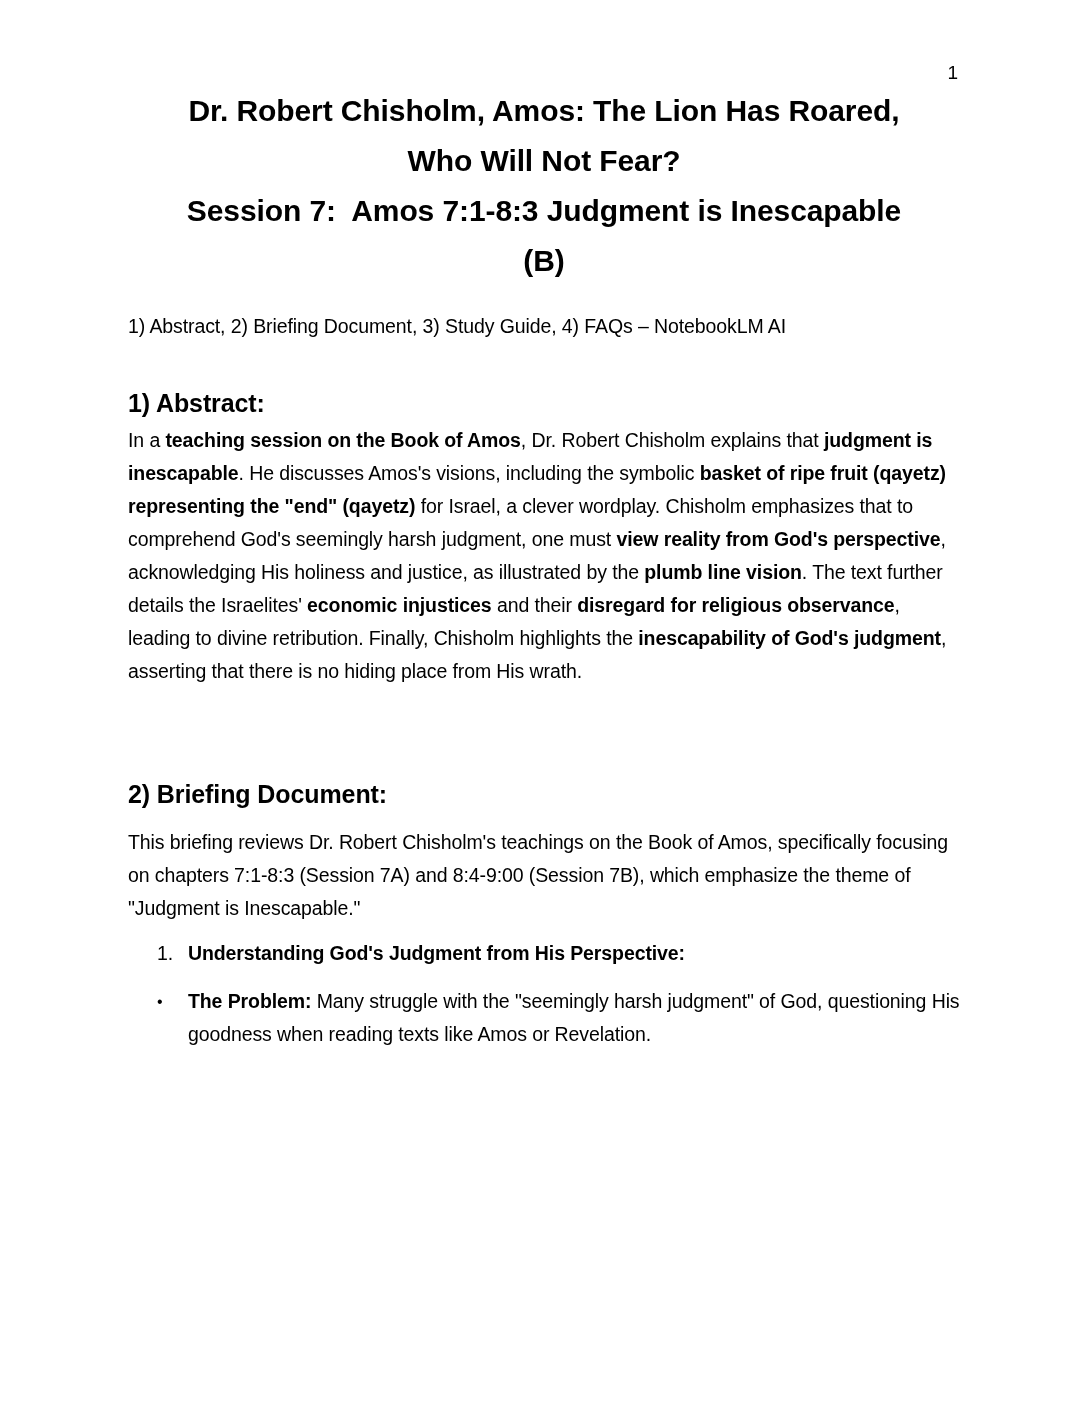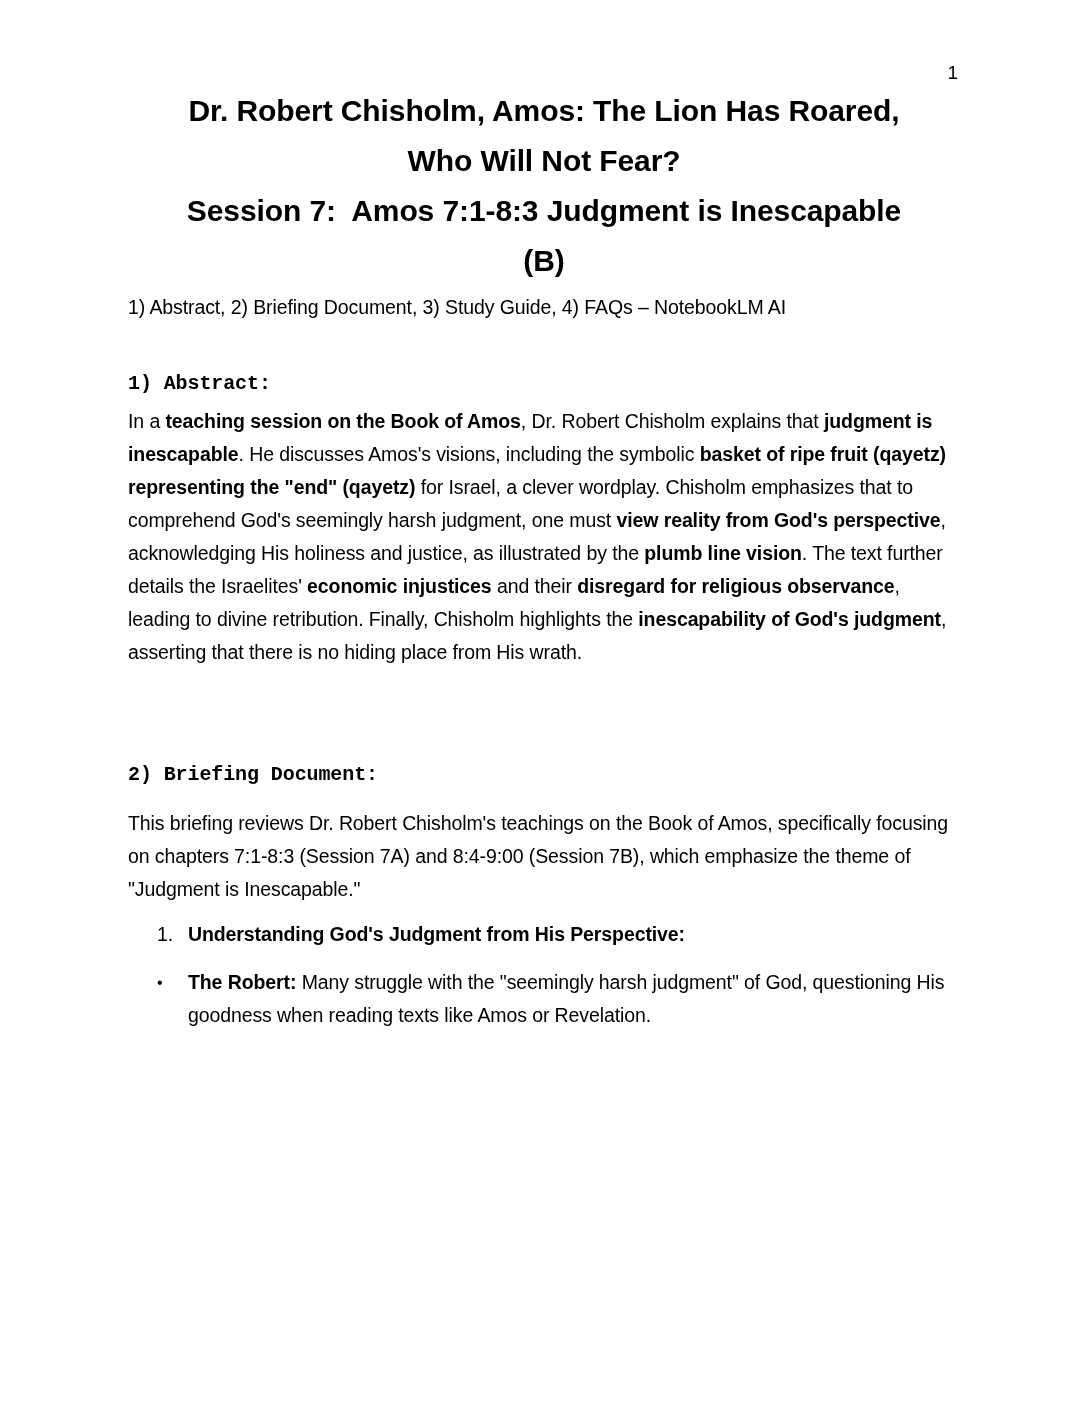--- a/index.html
+++ b/index.html
@@ -27,30 +27,29 @@
     letter-spacing: -0.1px;
   }
   .doc-title {
     font-size: 30px;
     font-weight: bold;
     text-align: center;
     line-height: 50px;
   }
   .doc-title .t-line { white-space: pre-wrap; }
   .toc-line {
-    margin-top: 5px;
+    margin-top: 24px;
     font-size: 19.5px;
     line-height: 33px;
   }
   .h-section {
     margin-top: 42px;
-    font-size: 20px;
+    font-size: 25px;
     font-weight: bold;
     line-height: 36px;
-    font-family: Liberation Mono, monospace;
   }
   .h-section.briefing { margin-top: 88px; }
   .body-par {
     margin-top: 3px;
     font-size: 19.5px;
     line-height: 33px;
   }
   .body-par strong, .list-text strong, .sub-heading { font-weight: bold; }
   .sub-heading {
     margin-top: 3px;
@@ -109,17 +108,17 @@
     <div class="intro-par">This briefing reviews Dr. Robert Chisholm's teachings on the Book of Amos, specifically focusing on chapters 7:1-8:3 (Session 7A) and 8:4-9:00 (Session 7B), which emphasize the theme of "Judgment is Inescapable."</div>
 
 
     <div class="list-row">
       <div class="list-marker">1.</div>
       <div class="list-text"><strong>Understanding God's Judgment from His Perspective:</strong></div>
     </div>
 
     <div class="list-row bullet-row">
       <div class="list-marker bullet-glyph">•</div>
-      <div class="list-text"><strong>The Robert:</strong><span> Many struggle with the "seemingly harsh judgment" of God, questioning His goodness when reading texts like Amos or Revelation.</span></div>
+      <div class="list-text"><strong>The Problem:</strong><span> Many struggle with the "seemingly harsh judgment" of God, questioning His goodness when reading texts like Amos or Revelation.</span></div>
     </div>
 
   </div>
 </div>
 
 </body></html>

